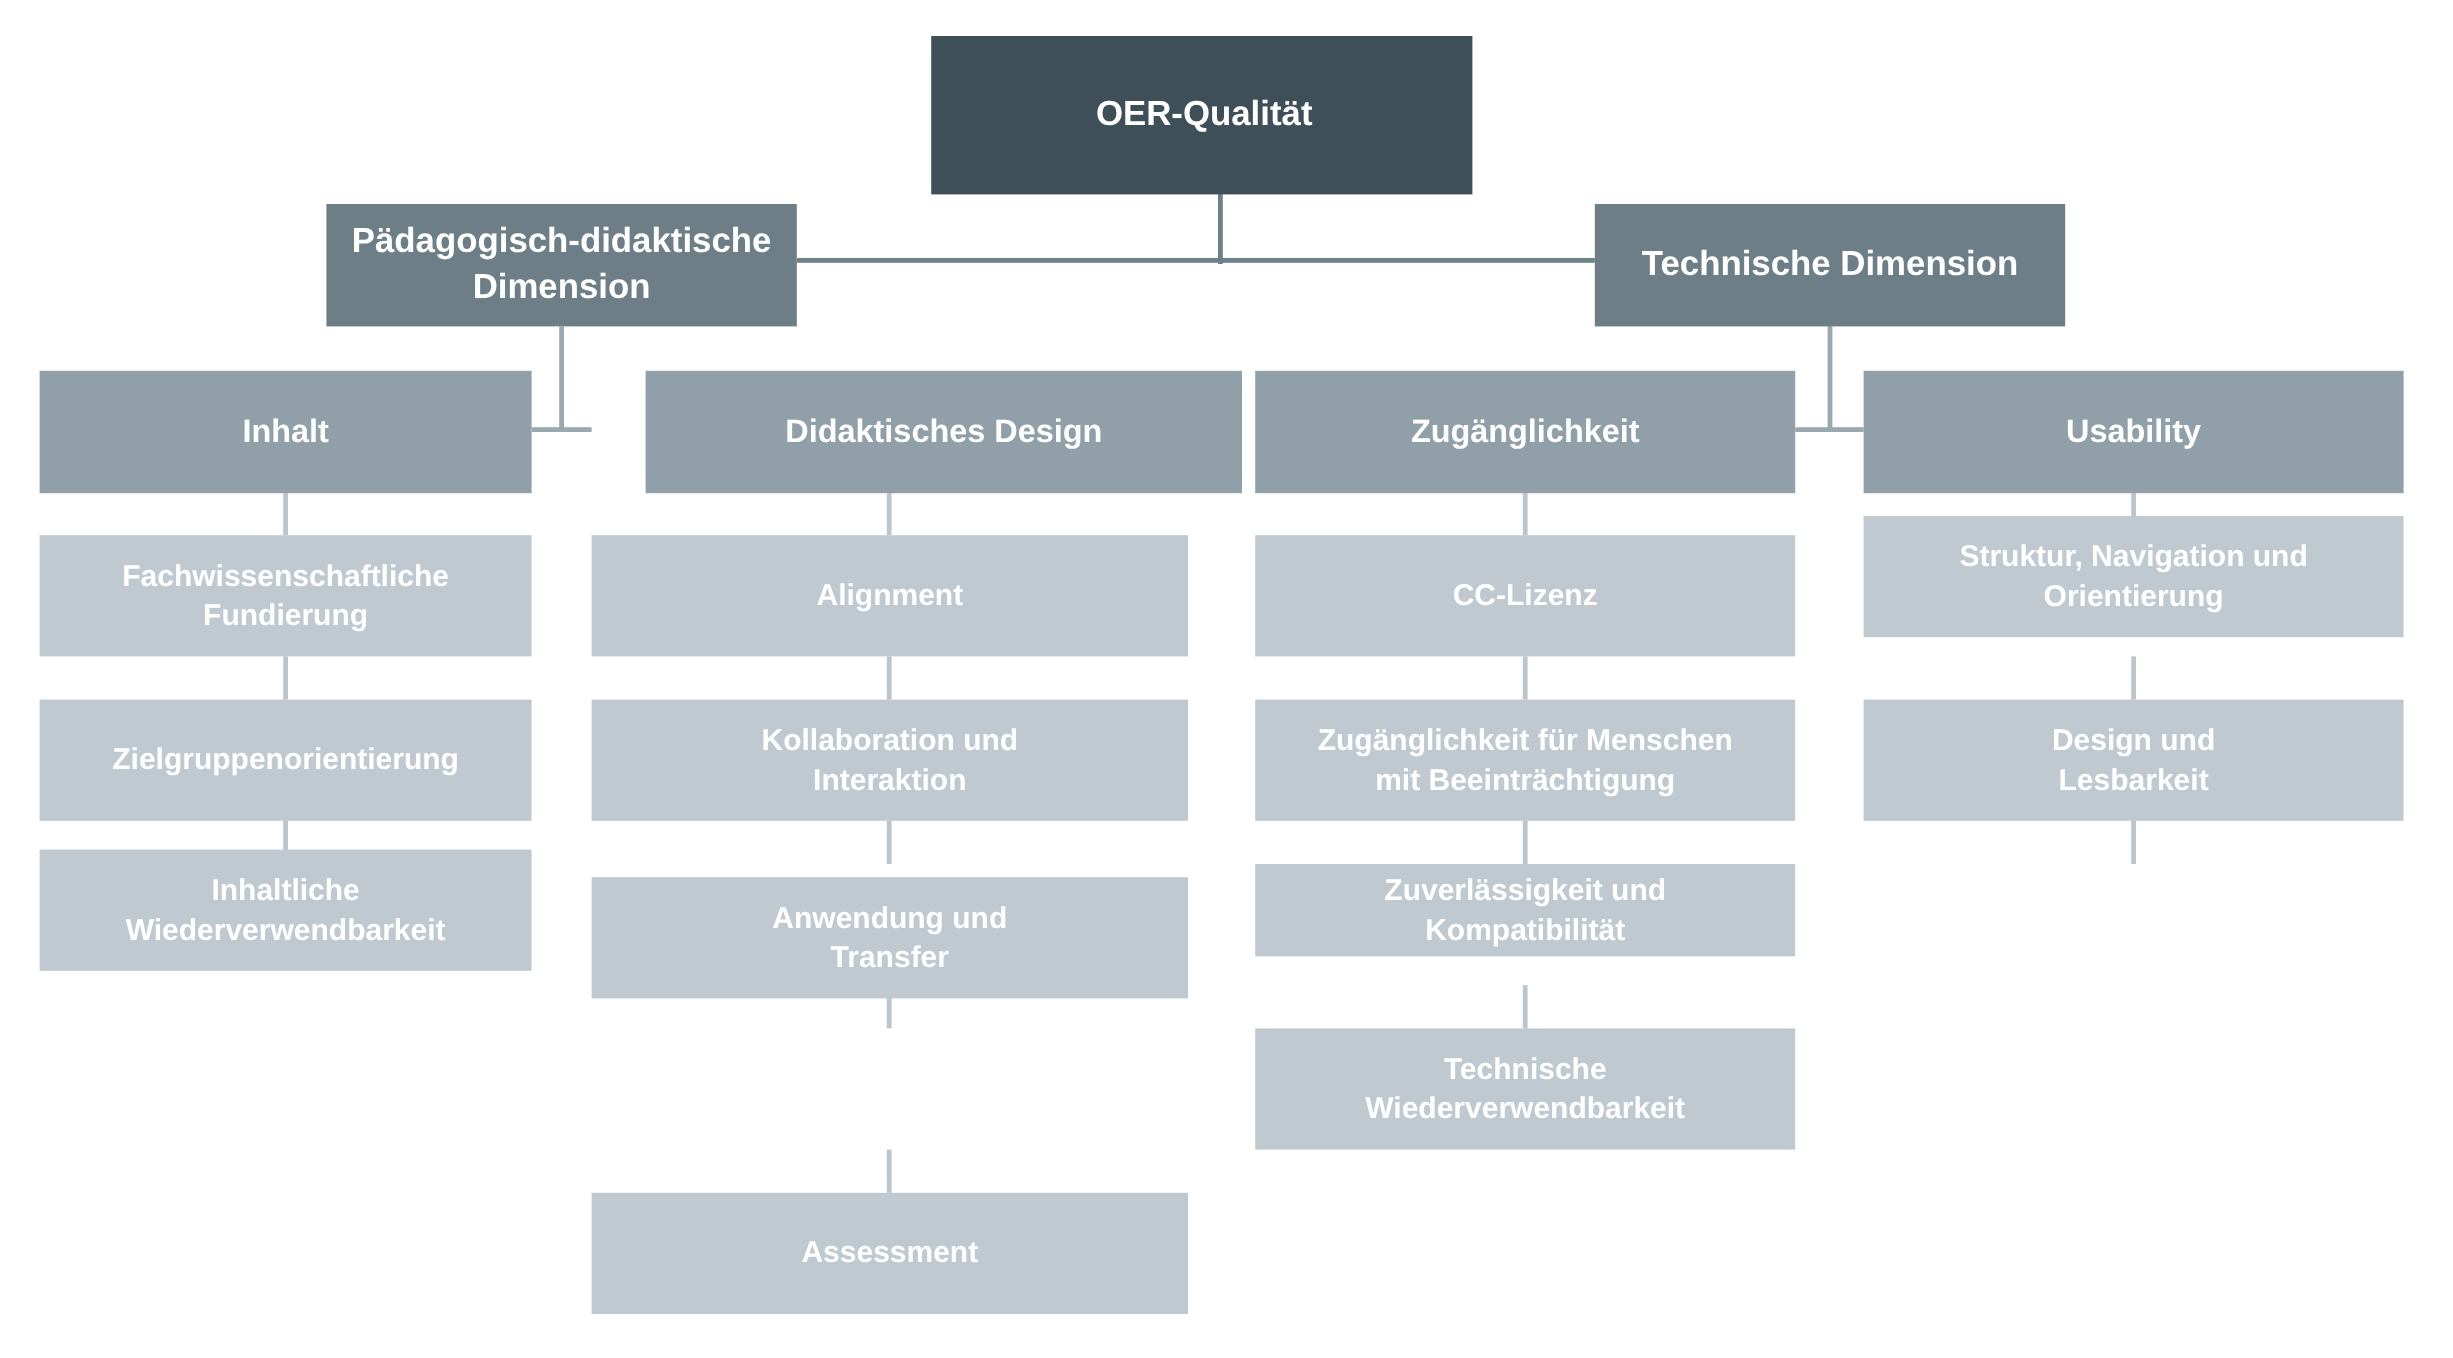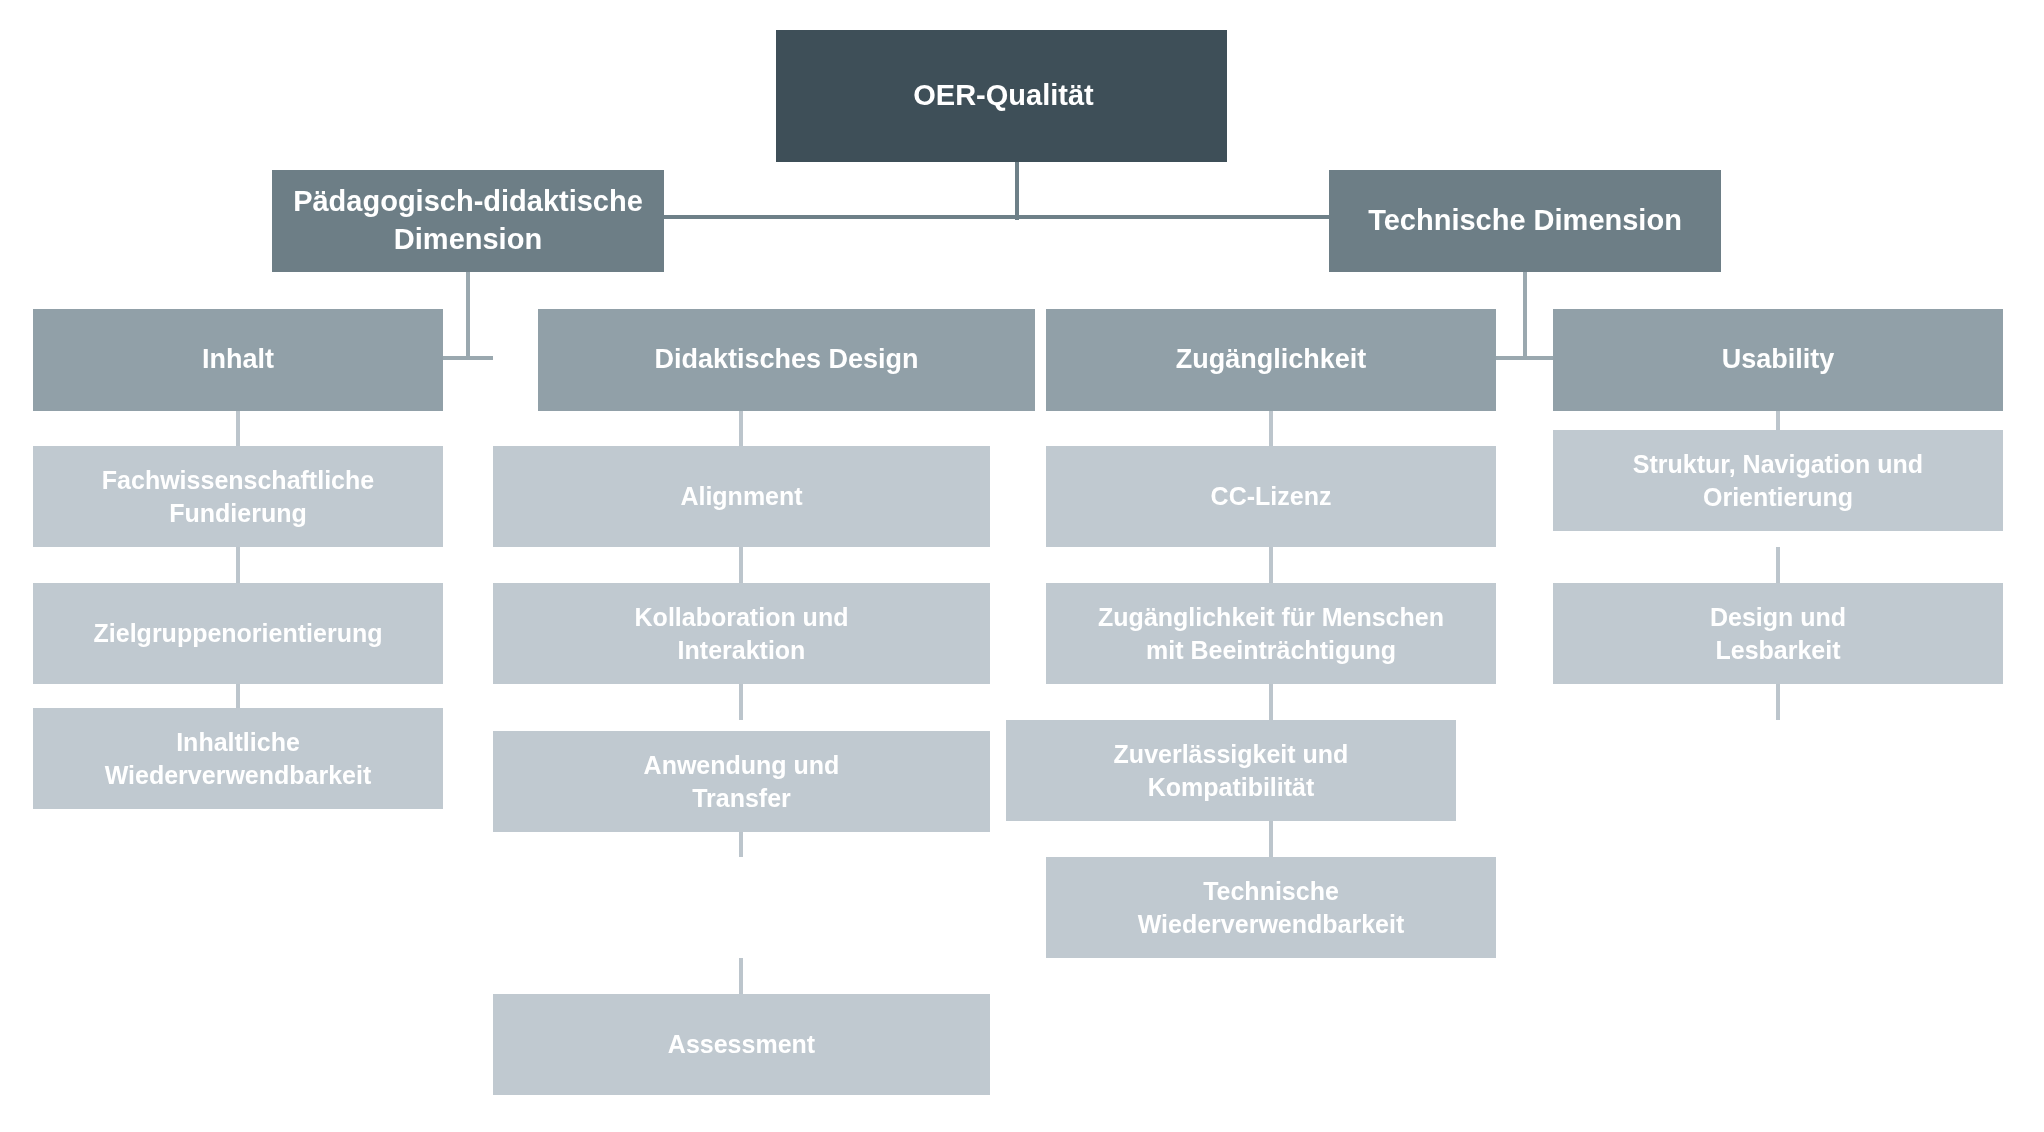--- a/index.html
+++ b/index.html
@@ -82,21 +82,21 @@
   <div class="box leaf" style="left:493px;top:583px;width:497px;height:101px;">Kollaboration und
 Interaktion</div>
   <div class="box leaf" style="left:493px;top:446px;width:497px;height:101px;">Alignment</div>
   <div class="box leaf" style="left:493px;top:720px;width:497px;height:101px;margin-top:11px;">Anwendung und
 Transfer</div>
   <div class="box leaf" style="left:493px;top:994px;width:497px;height:101px;">Assessment</div>
 
   <div class="box leaf" style="left:1046px;top:446px;width:450px;height:101px;">CC-Lizenz</div>
   <div class="box leaf" style="left:1046px;top:583px;width:450px;height:101px;">Zugänglichkeit für Menschen
 mit Beeinträchtigung</div>
-  <div class="box leaf" style="left:1006px;top:720px;width:450px;height:101px;">Zuverlässigkeit und
+  <div class="box leaf" style="left:1046px;top:720px;width:450px;height:77px;">Zuverlässigkeit und
 Kompatibilität</div>
   <div class="box leaf" style="left:1046px;top:857px;width:450px;height:101px;">Technische
 Wiederverwendbarkeit</div>
 
   <div class="box leaf" style="left:1553px;top:430px;width:450px;height:101px;">Struktur, Navigation und
 Orientierung</div>
   <div class="box leaf" style="left:1553px;top:583px;width:450px;height:101px;">Design und
 Lesbarkeit</div>
 
 </div>

